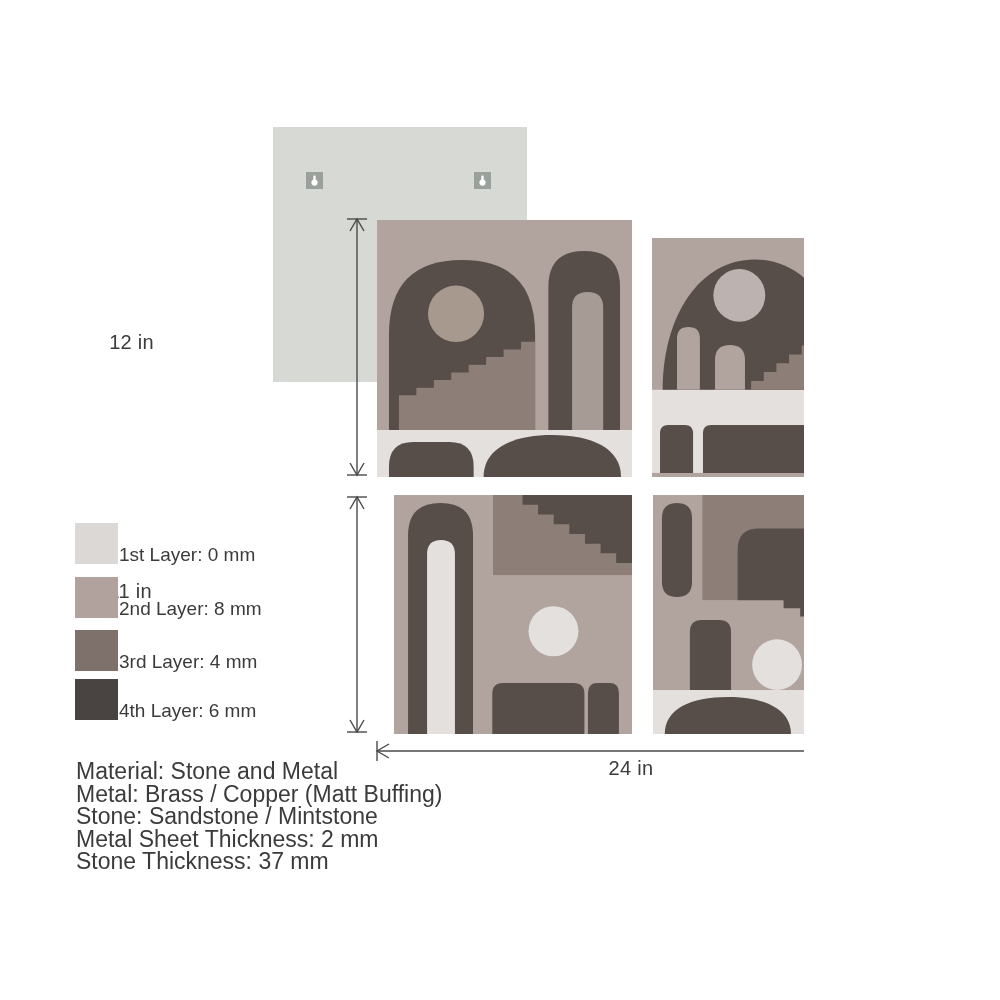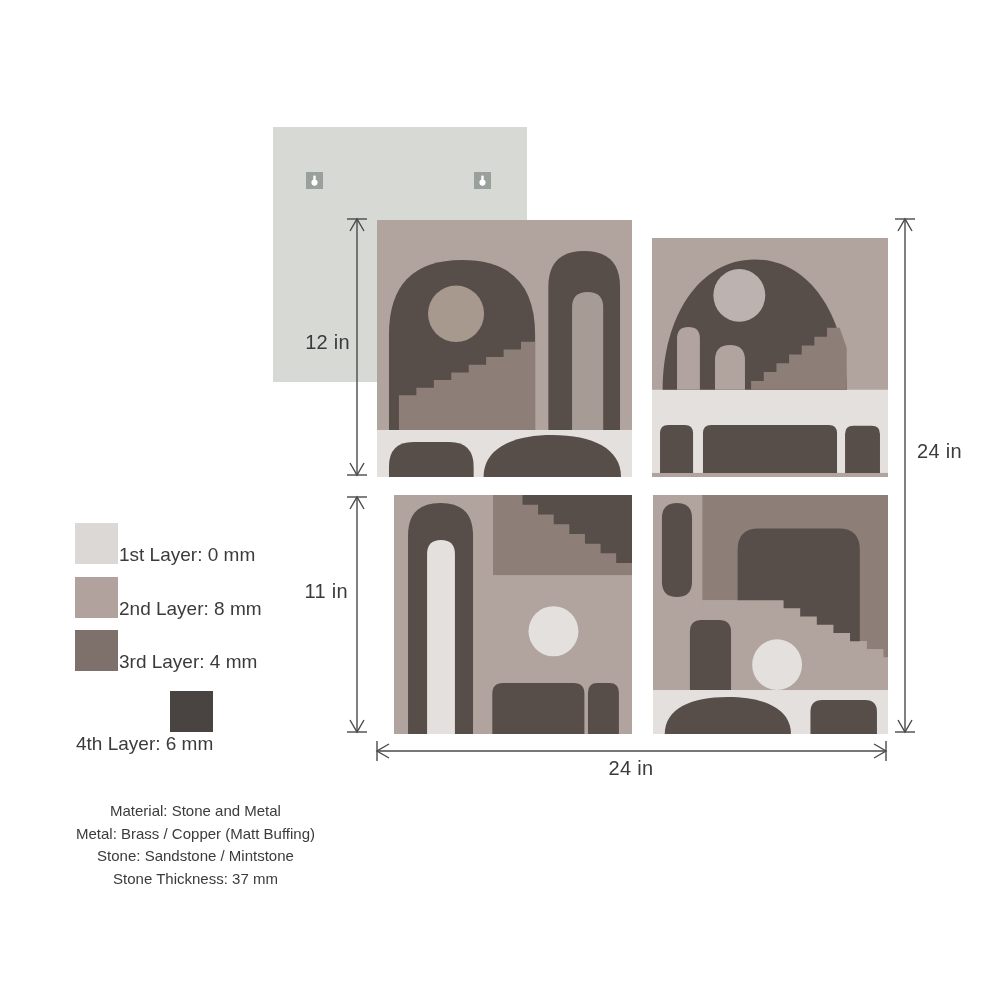--- a/index.html
+++ b/index.html
@@ -1,34 +1,34 @@
 <!DOCTYPE html>
 <html style="--layer1: #e4e0dd; --layer2: #b1a39e; --layer3: #8d7e78; --layer4: #574d49; --inner_arch: #a79b96; --circle_dark_tile: #a8998f; --circle_light: #bcb2af; --legend1: #dcd8d5; --legend2: #b1a29d; --legend3: #7e706b; --legend4: #494341; --backing: #d7d9d4; --hook: #9aa09c; --line: #4a4a4a; --text: #3b3b3b;"><head>
 <meta charset="utf-8">
 <style>
   html,body{margin:0;padding:0;background:#ffffff;}
   .canvas{
-    position:relative;width:1000px;height:1000px;background:#ffffff;overflow:hidden;
+    position:relative;width:804px;height:1000px;background:#ffffff;overflow:hidden;
     font-family:"Liberation Sans","DejaVu Sans",sans-serif;color:var(--text);
   }
   .abs{position:absolute;}
   .backing{background:var(--backing);}
   .hook{position:absolute;width:17px;height:17px;background:var(--hook);}
   .tile-svg{display:block;}
   .dim-label{
     position:absolute;font-size:20px;font-weight:500;color:var(--text);
     letter-spacing:.3px;white-space:nowrap;
   }
   .legend{position:absolute;left:75px;top:523px;width:260px;}
   .legend-item{position:absolute;left:0;display:flex;align-items:flex-end;}
   .legend-sw{width:43px;height:41px;flex:0 0 auto;}
   .legend-label{margin-left:1px;font-size:19px;font-weight:400;white-space:nowrap;line-height:1.1;transform:translateY(2px);}
   .sw1{background:var(--legend1);} .sw2{background:var(--legend2);}
   .sw3{background:var(--legend3);} .sw4{background:var(--legend4);}
-  .specs{position:absolute;left:76px;top:800px;font-size:15px;font-weight:500;line-height:22.6px;white-space:nowrap;text-align:center;}
+  .specs{position:absolute;left:76px;top:760px;font-size:23px;font-weight:500;line-height:22.6px;white-space:nowrap;}
   .dims-overlay{position:absolute;left:0;top:0;pointer-events:none;}
   svg{overflow:visible;}
 </style>
 </head>
 <body>
 
 <div class="canvas">
 
   <div class="abs backing" style="left:273px;top:127px;width:254px;height:255px;">
     <div class="hook" style="left:33px;top:45px;">
@@ -142,26 +142,27 @@
       <div class="legend-label">1st Layer: 0 mm</div>
     </div>
     <div class="legend-item" style="top:54px;">
       <div class="legend-sw sw2"></div>
       <div class="legend-label">2nd Layer: 8 mm</div>
     </div>
     <div class="legend-item" style="top:107px;align-items:flex-end;">
       <div class="legend-sw sw3"></div>
       <div class="legend-label">3rd Layer: 4 mm</div>
     </div>
-    <div class="legend-item" style="top:168px;flex-direction:column;">
+    <div class="legend-item" style="top:156px;">
       <div class="legend-sw sw4"></div>
       <div class="legend-label">4th Layer: 6 mm</div>
     </div>
   </div>
 
   <div class="specs">
     <div>Material: Stone and Metal</div>
     <div>Metal: Brass / Copper (Matt Buffing)</div>
     <div>Stone: Sandstone / Mintstone</div>
+    <div>Metal Sheet Thickness: 2 mm</div>
     <div>Stone Thickness: 37 mm</div>
   </div>
 
 </div>
 
 </body></html>

